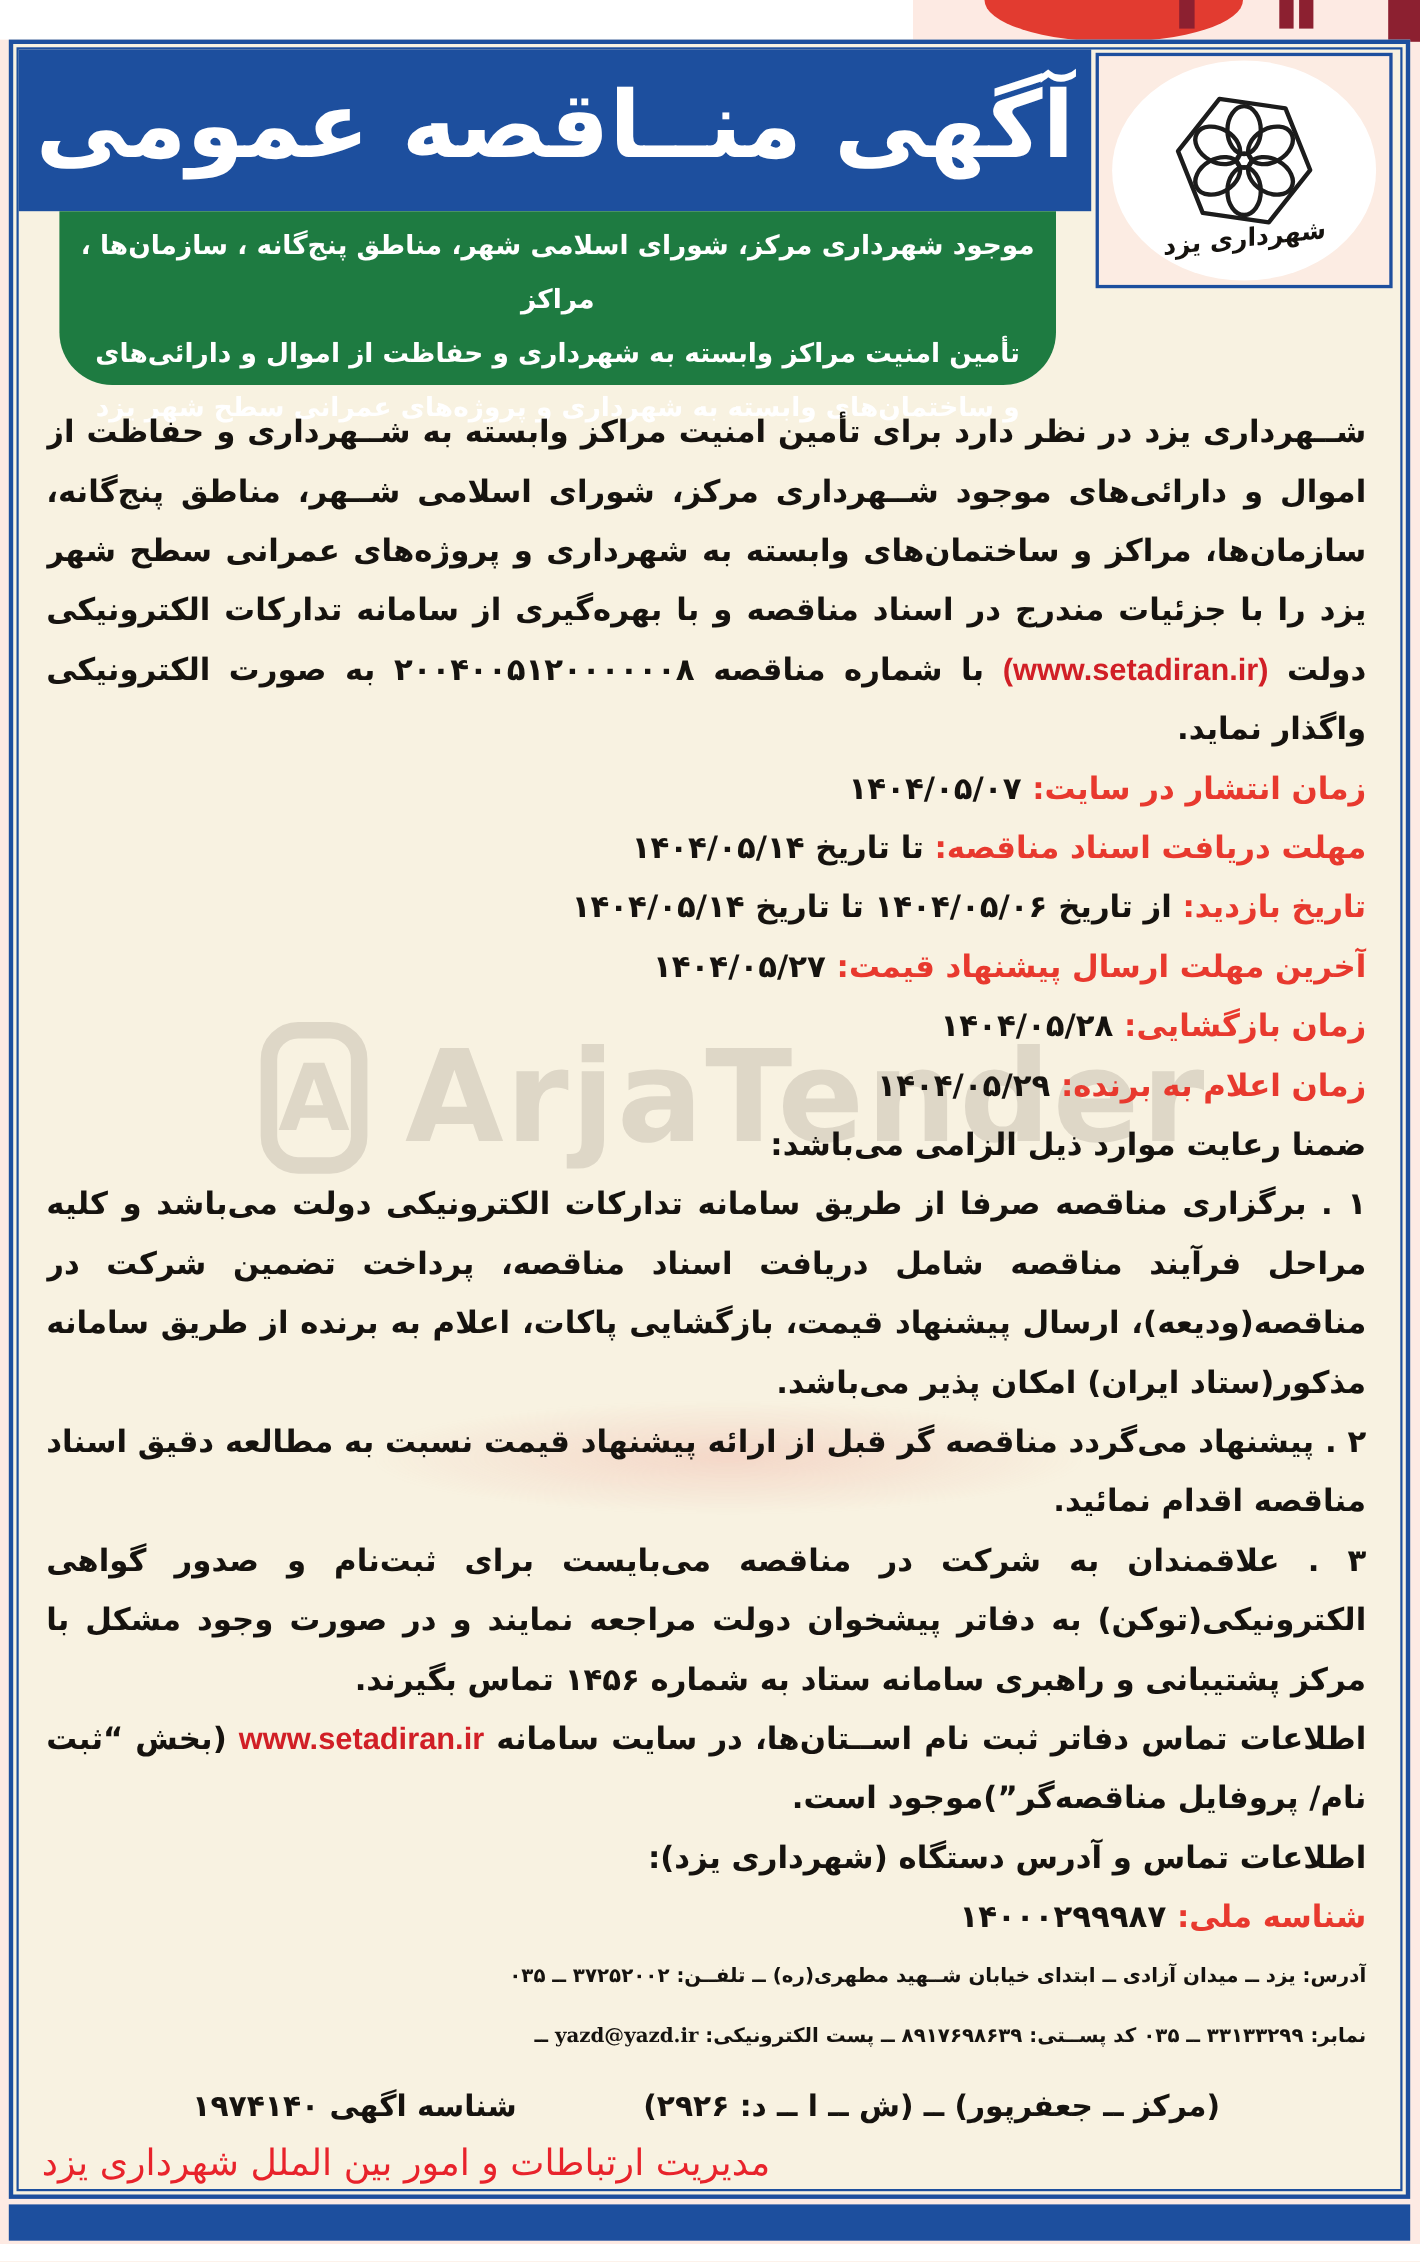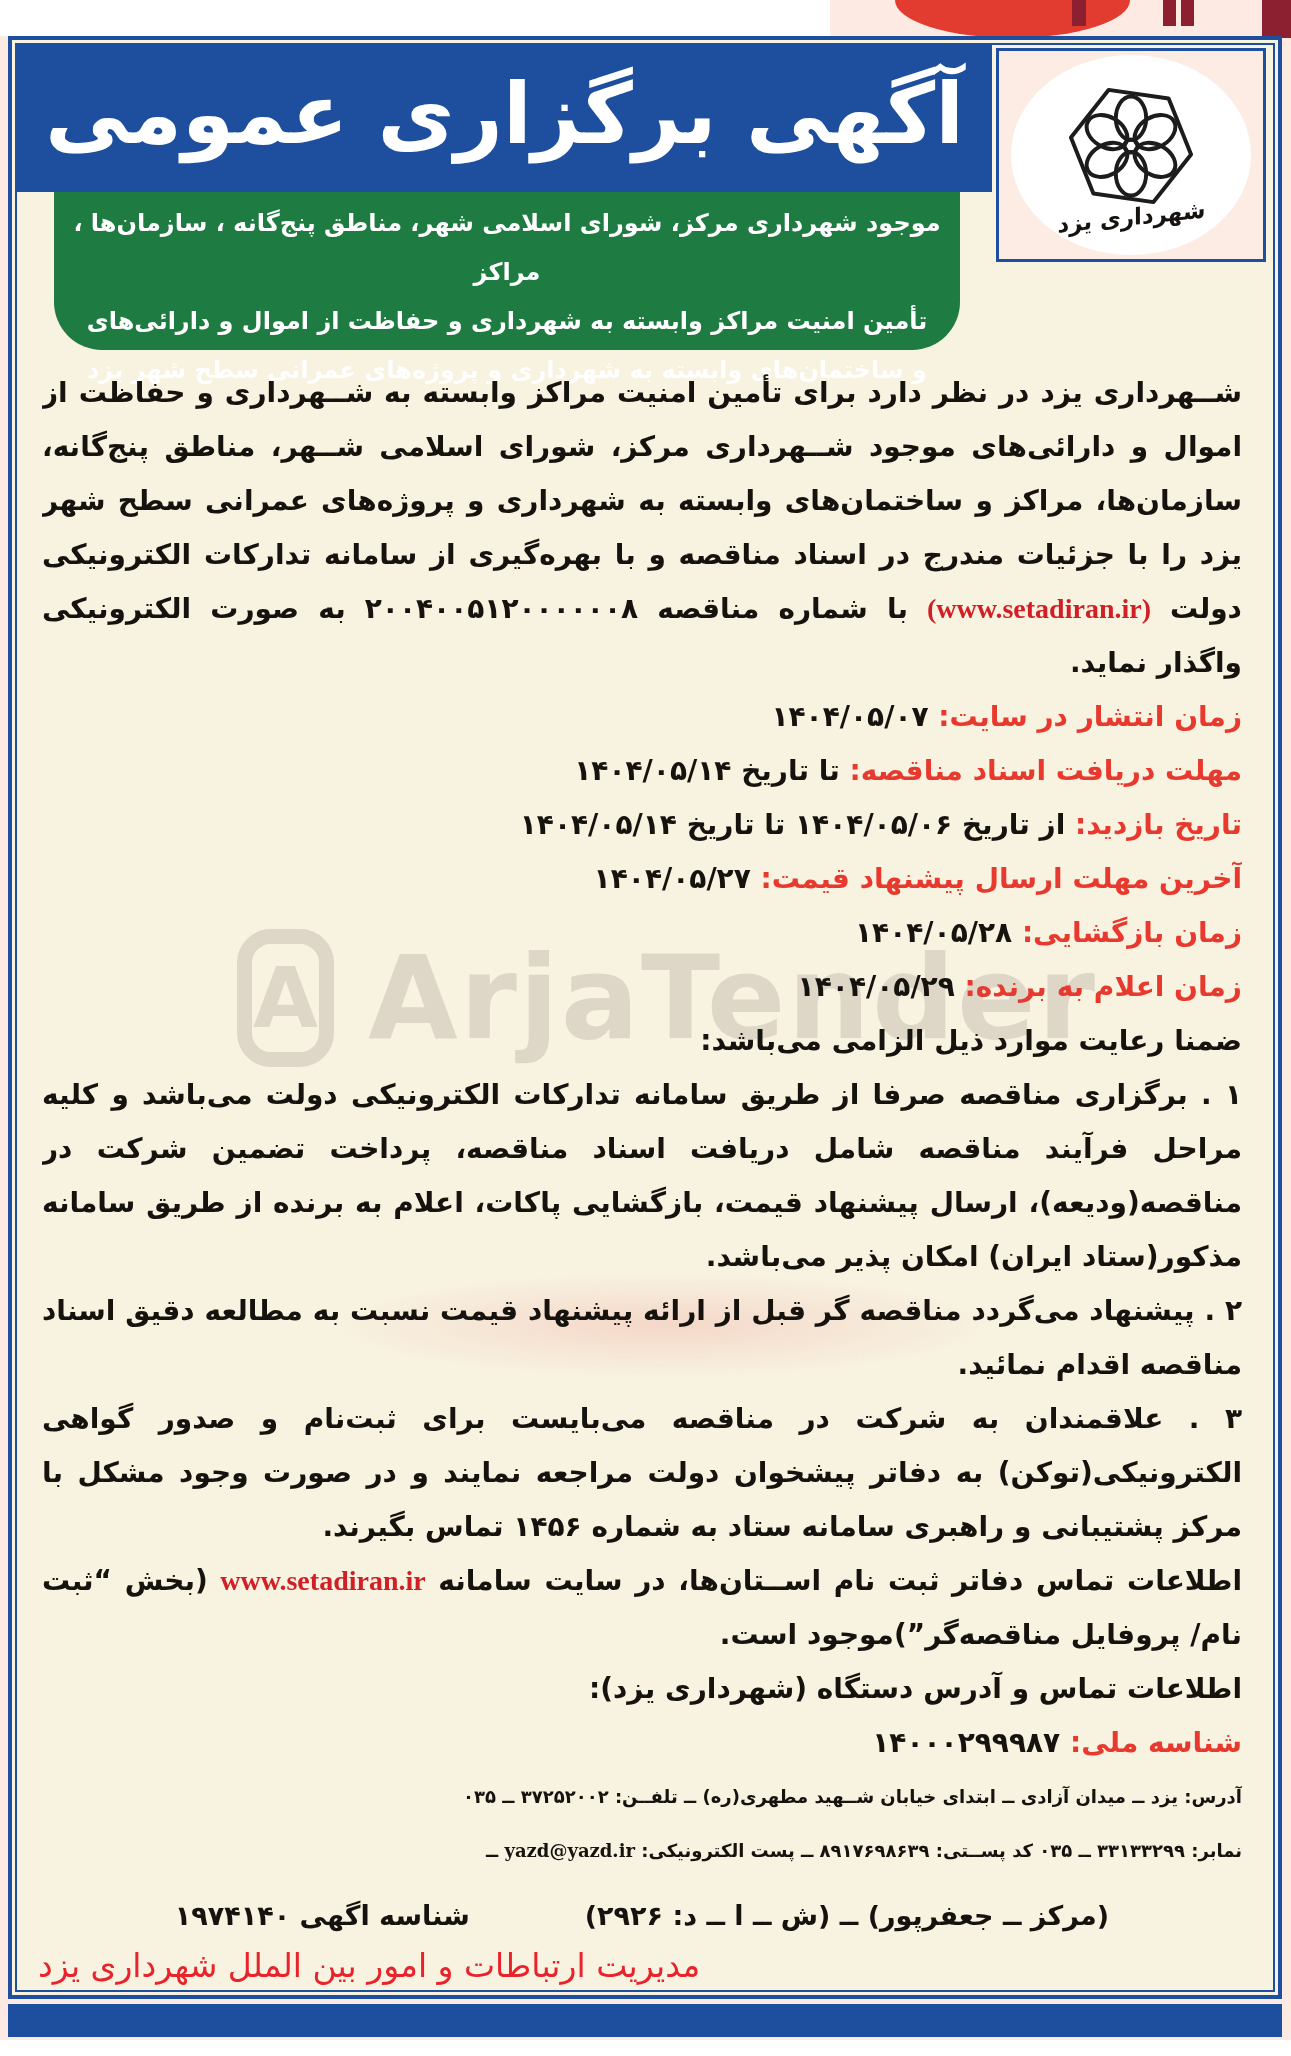--- a/index.html
+++ b/index.html
@@ -79,21 +79,21 @@
 
   
   .content {
     left:30px; right:36px; top:326px; bottom:118px;
     z-index:1; font-size:28px; font-weight:bold; line-height:54px;
     overflow:hidden;
   }
   .content p, .content div { margin:0; }
   .just { text-align:justify; text-align-last:right; }
   .lbl { color: var(--label-red, #e8392e); }
-  .red-url { color: var(--url-red, #d11f26); font-family:Liberation Serif, serif; }
+  .red-url { color: var(--url-red, #d11f26); font-family:Liberation Sans, sans-serif; }
   .latin { font-family:"DejaVu Serif", serif; }
   .tight { font-size:18px; }
 
   
   .footer-refs {
     bottom:64px; left:30px; right:36px; z-index:1;
     display:flex; justify-content:center; gap:115px;
     font-size:27px; font-weight:bold;
   }
   .department {
@@ -112,21 +112,21 @@
 <div class="abs red-swoosh"></div>
 <div class="abs maroon-frag frag-a"></div>
 <div class="abs maroon-frag frag-b"></div>
 <div class="abs maroon-frag frag-c"></div>
 <div class="abs maroon-frag frag-d"></div>
 
 <div class="abs frame">
   <div class="abs frame-inner-line"></div>
 
   <div class="abs title-block">
-    <div class="page-title">آگهی برگزاری عمومی</div>
+    <div class="page-title">آگهی منــاقصه عمومی</div>
   </div>
   <div class="abs subtitle-block">
     <div>موجود شهرداری مرکز، شورای اسلامی شهر، مناطق پنج‌گانه ، سازمان‌ها ، مراکز</div>
     <div>تأمین امنیت مراکز وابسته به شهرداری و حفاظت از اموال و دارائی‌های</div>
     <div>و ساختمان‌های وابسته به شهرداری و پروژه‌های عمرانی سطح شهر یزد</div>
   </div>
   <div class="abs logo-box">
     <div class="logo-oval">
       <svg viewBox="0 0 200 200" width="132" height="132">
         <g fill="none" stroke="#1c1c1c" stroke-width="6" stroke-linejoin="round">

